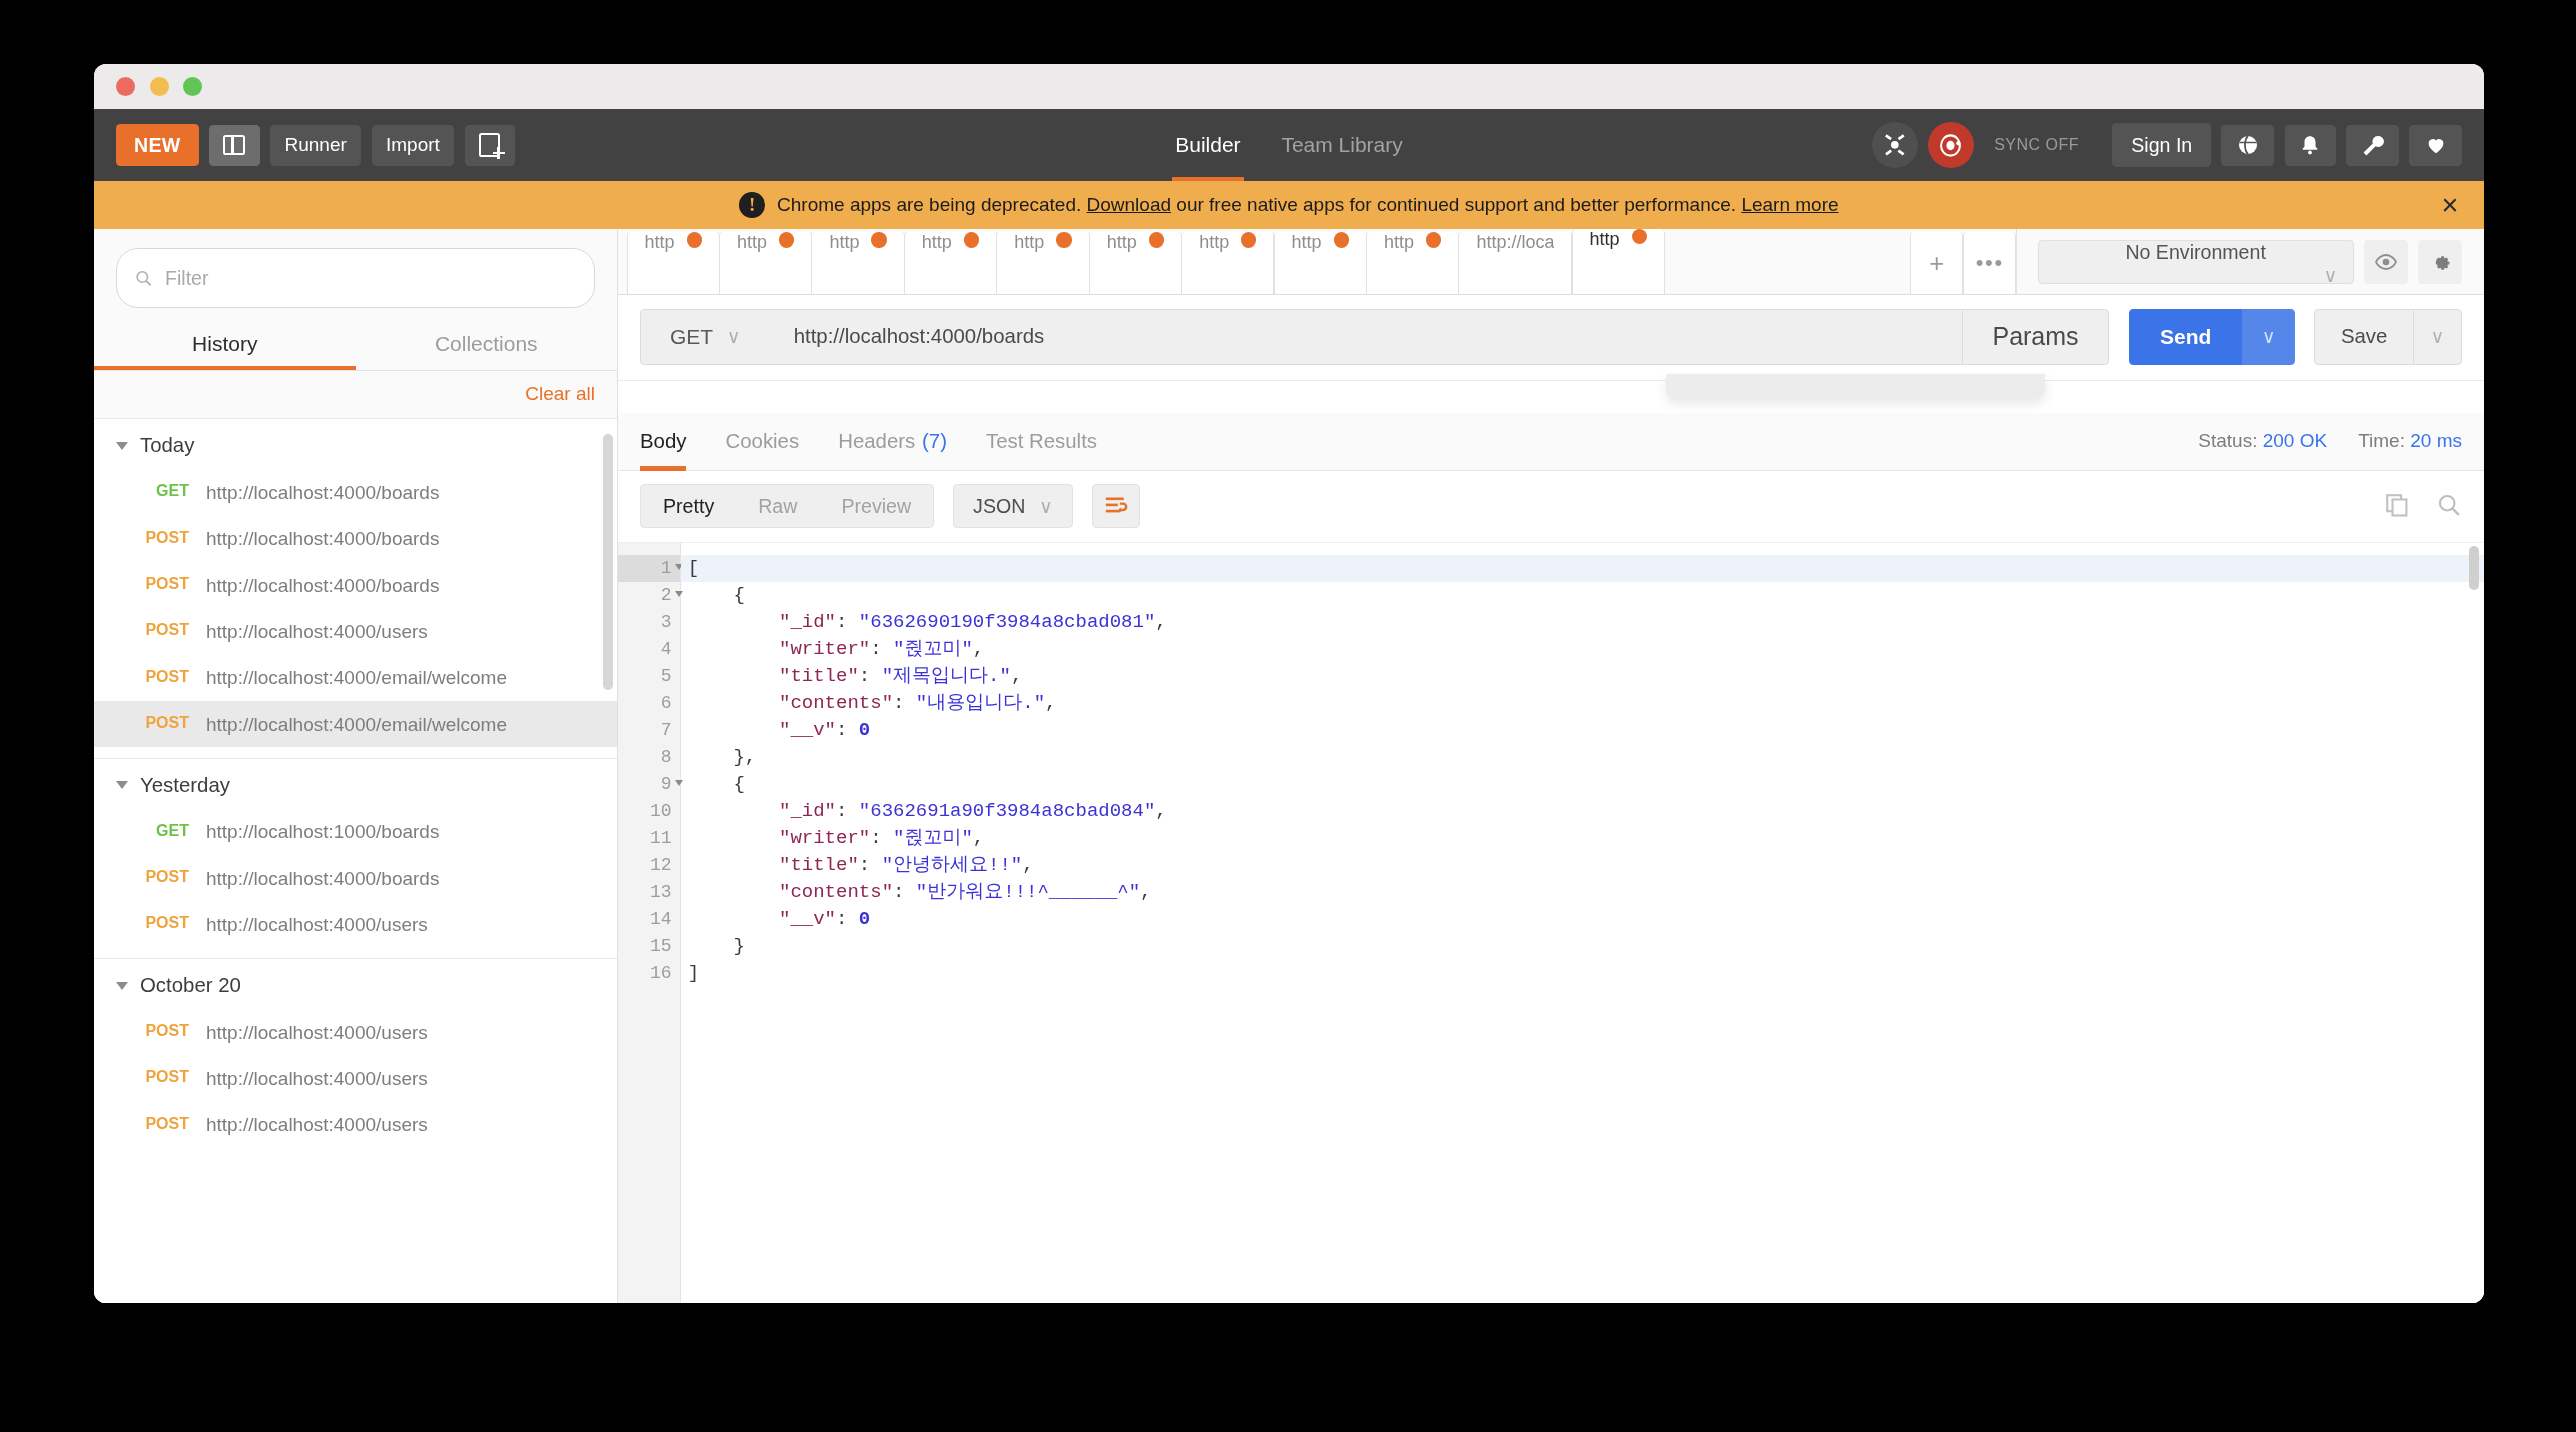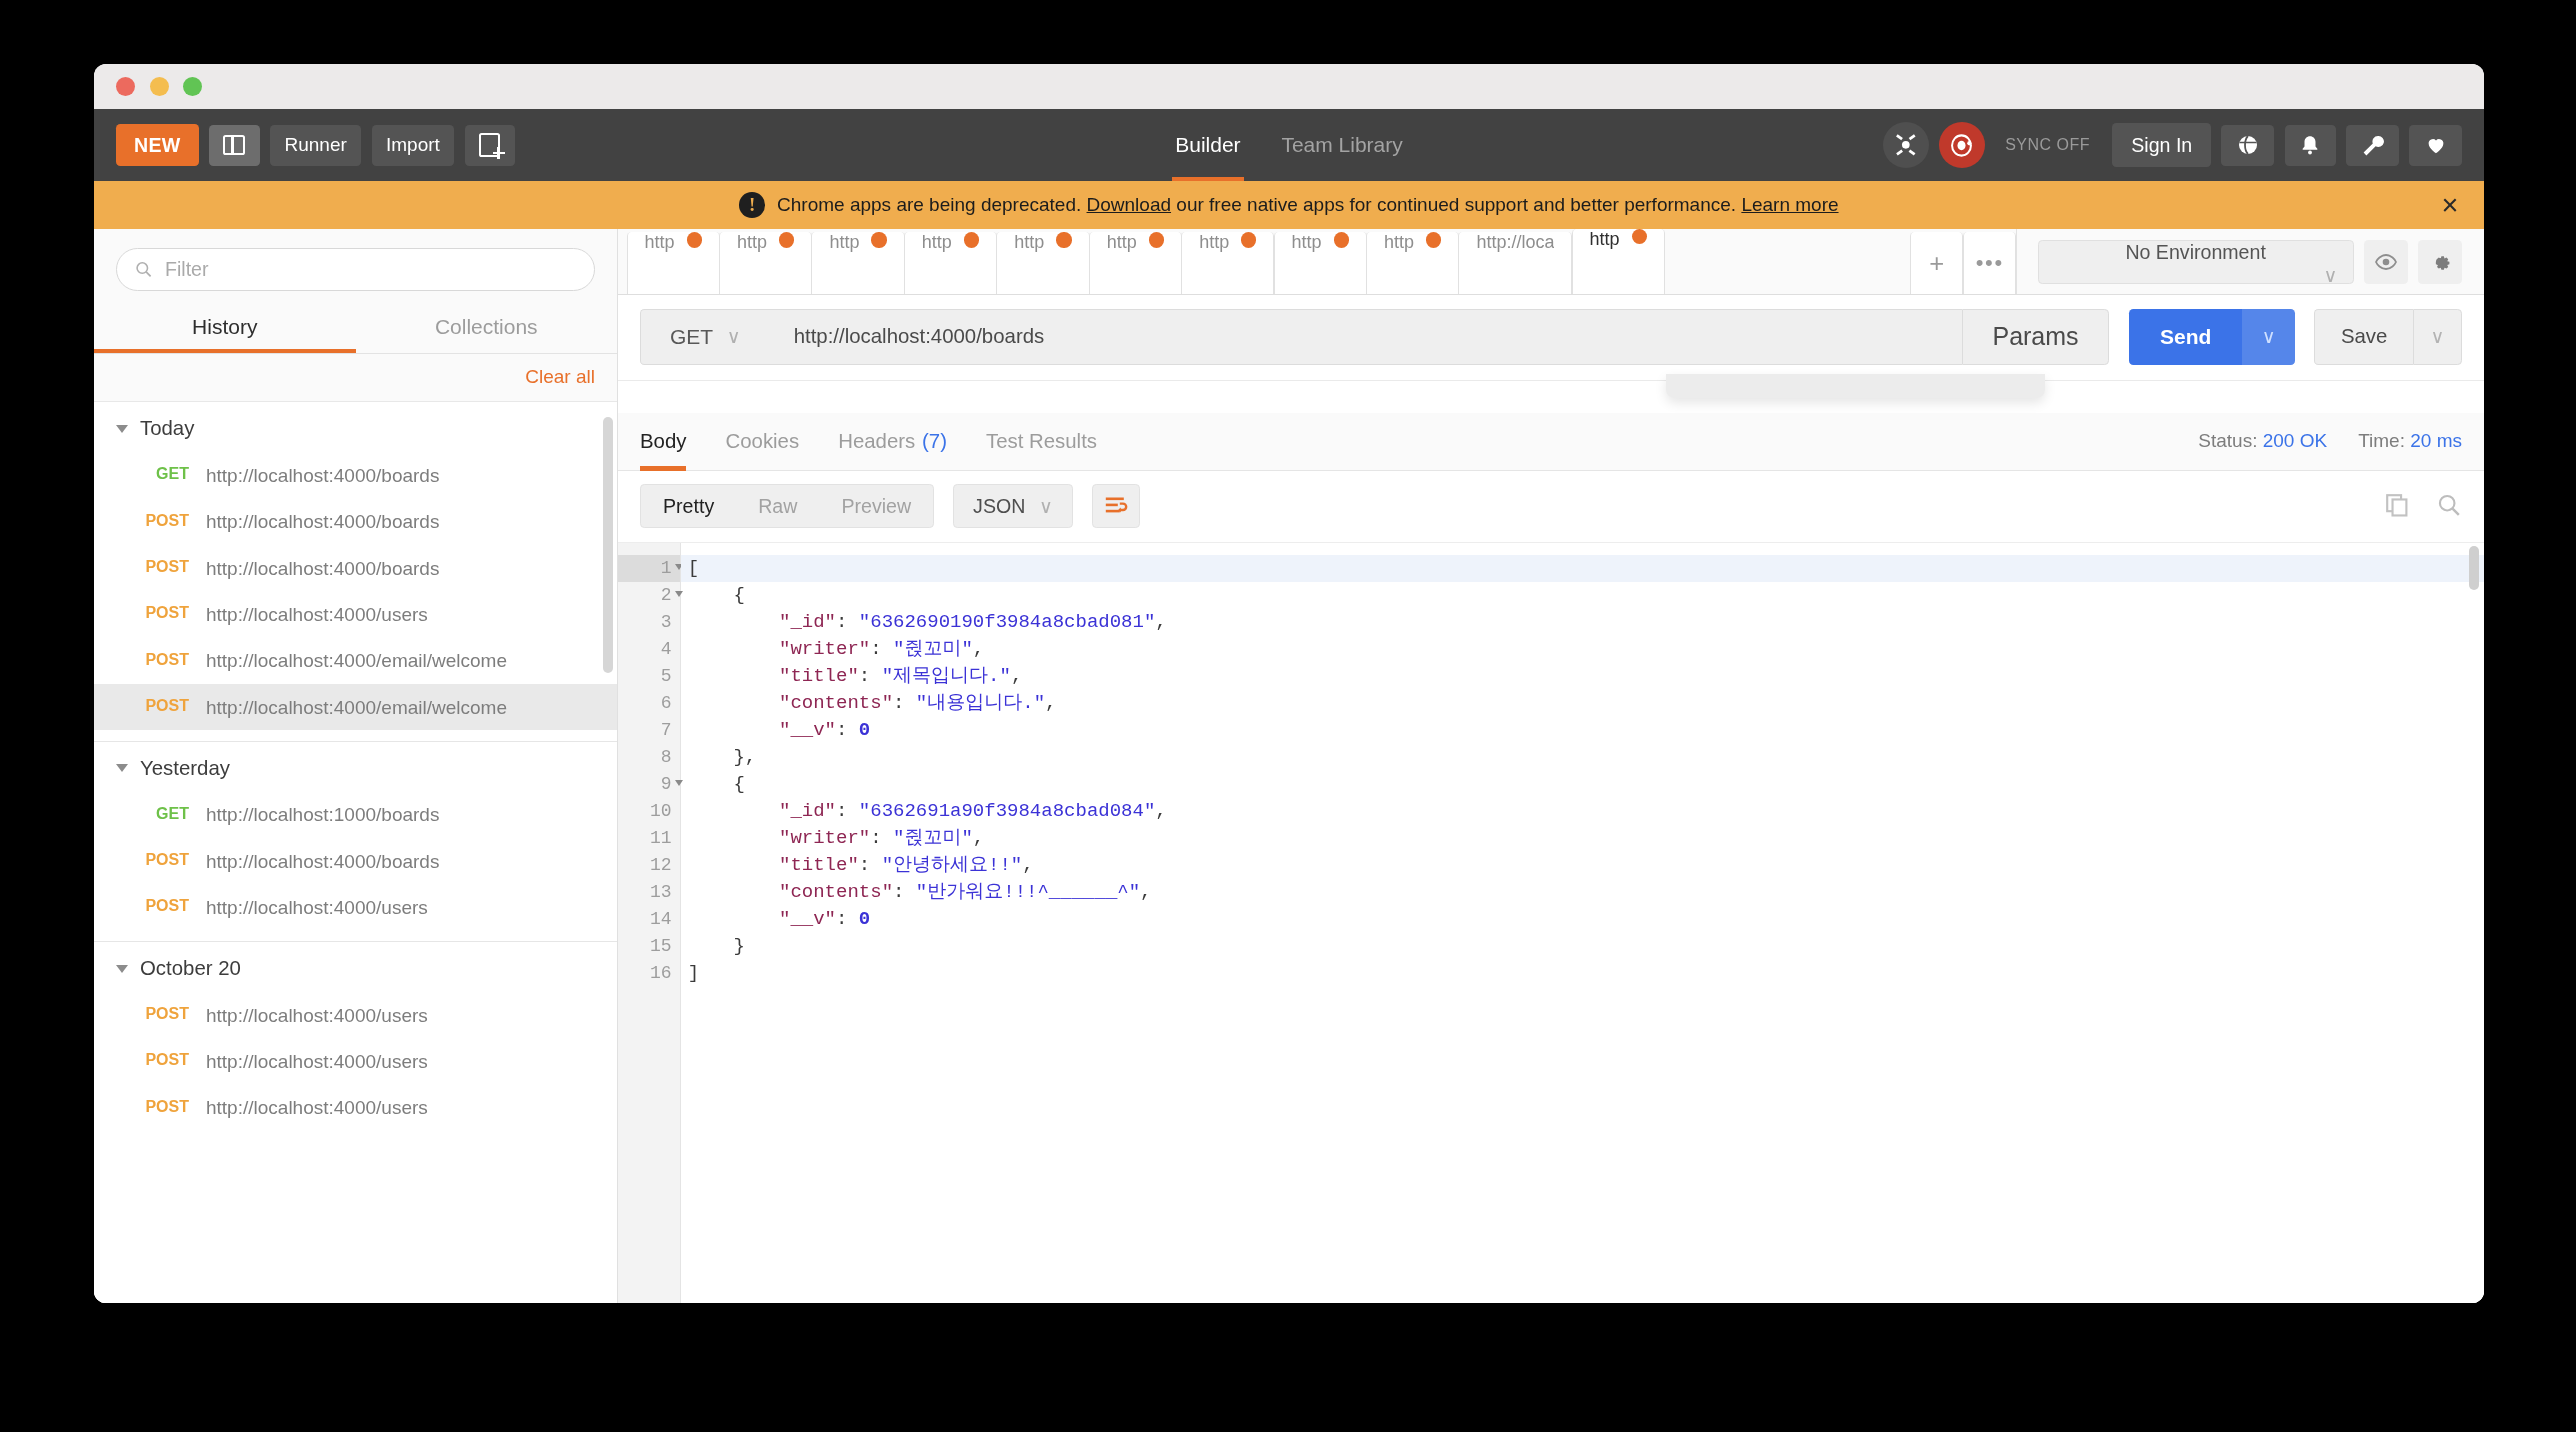--- a/index.html
+++ b/index.html
@@ -93,21 +93,21 @@
     width: 46px; height: 46px; border-radius: 50%; background: #4f4f4f;
     display: flex; align-items: center; justify-content: center; cursor: pointer;
   }
   .sync-badge {
     width: 46px; height: 46px; border-radius: 50%; background: #c0392b;
     display: flex; align-items: center; justify-content: center; cursor: pointer;
   }
   .sync-label { color: #9a9a9a; font-size: 16px; letter-spacing: 0.5px; margin-left: 10px; margin-right: 12px; }
   .signin-btn {
     background: #545454; border: none; border-radius: 4.3px; color: #fff;
-    font-size: 19.6px; padding: 10.2px 19px; cursor: pointer;
+    font-size: 19.6px; padding: 10.2px 19px; cursor: pointer; margin-left: 11px;
   }
 
   
   .banner {
     height: 48px; background: #f0ad4e;
     display: flex; align-items: center; justify-content: center;
     position: relative; flex: 0 0 auto;
   }
   .banner-inner { display: flex; align-items: center; gap: 12px; }
   .banner-ico {
@@ -127,21 +127,21 @@
   .body-split { flex: 1 1 auto; display: flex; min-height: 0; background: #fff; }
 
   
   .sidebar {
     width: 524px; flex: 0 0 524px; border-right: 0.9px solid #e0e0e0;
     display: flex; flex-direction: column; background: #fff; min-height: 0;
   }
   .filter-wrap { padding: 19px 22px 12px 22px; background: #fafafa; }
   .filter-box {
     display: flex; align-items: center; gap: 12px;
-    border: 0.9px solid #d8d8d8; border-radius: 22px; height: 43px;
+    border: 0.9px solid #d8d8d8; border-radius: 22px; height: 60px;
     padding: 0 17px; background: #fff;
   }
   .filter-input {
     border: none; outline: none; font-size: 19.6px; color: #333;
     background: transparent; width: 100%; font-family: "Liberation Sans", sans-serif;
   }
   .filter-input::placeholder { color: #aaa; }
 
   .side-tabs { display: flex; background: #fafafa; border-bottom: 0.9px solid #e3e3e3; }
   .side-tab {

